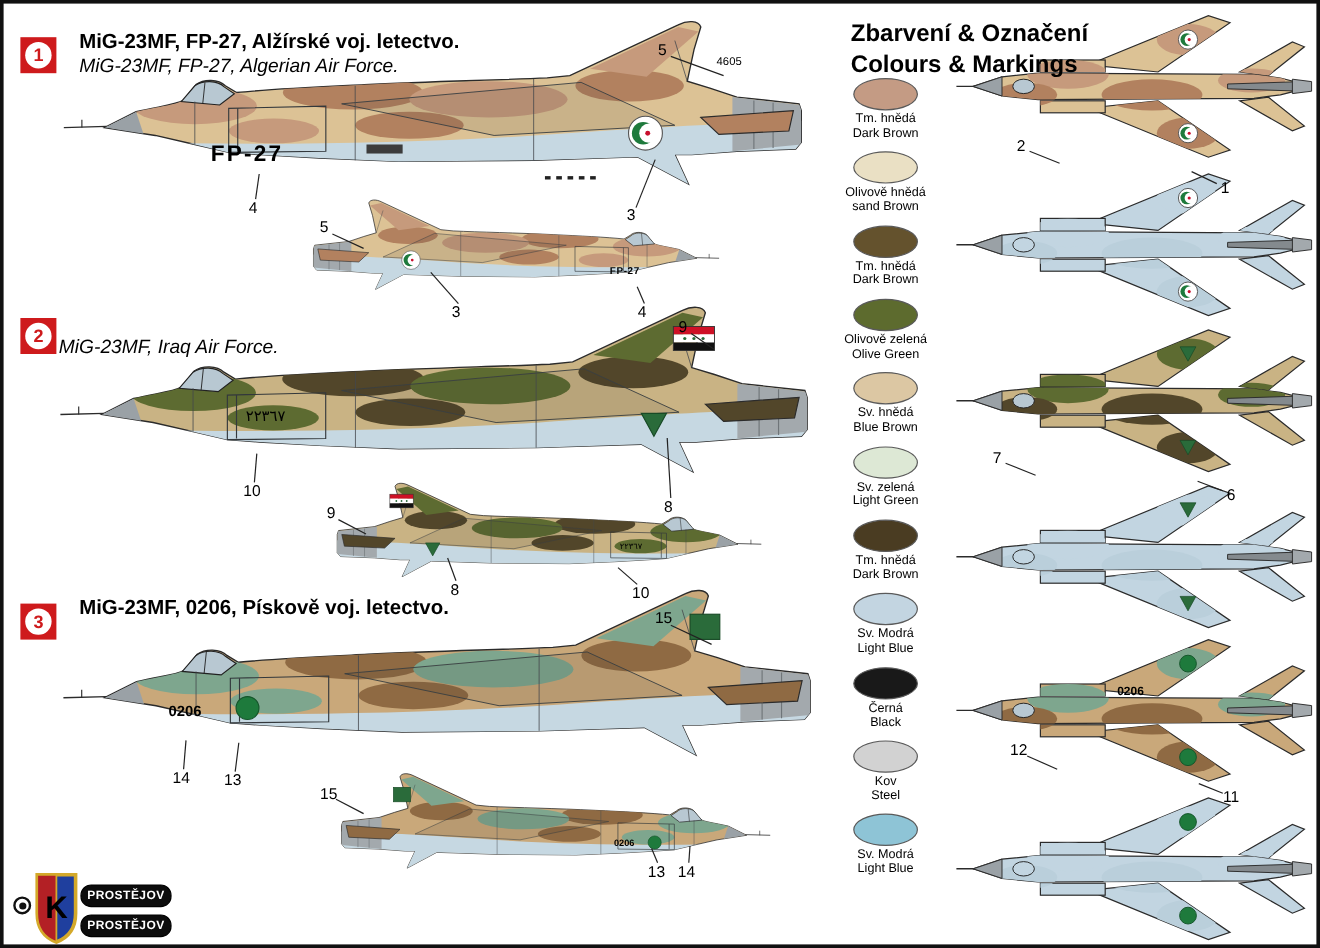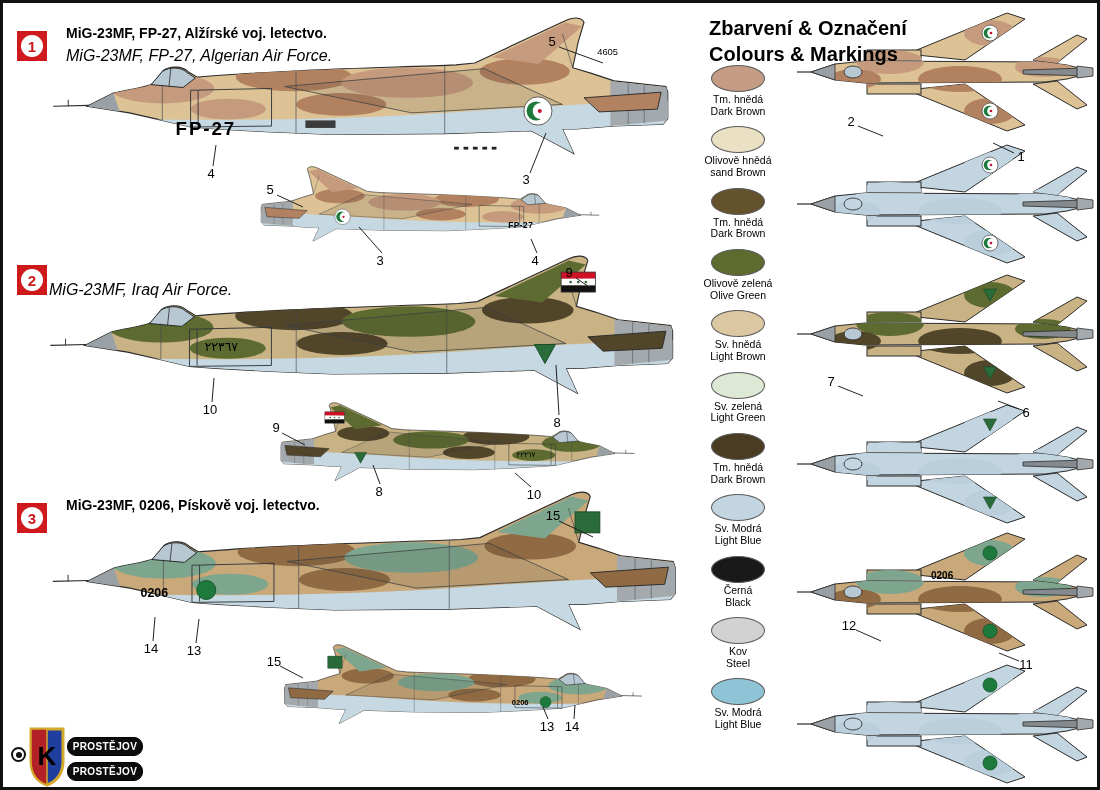--- a/index.html
+++ b/index.html
@@ -7,21 +7,21 @@
   body { font-family:"Liberation Sans","DejaVu Sans",sans-serif; }
   .page { position:relative; width:1100px; height:790px; background:#ffffff;
           border:3px solid #111; overflow:hidden; }
 
   .badge { position:absolute; width:30px; height:30px; background:#ce1a1c;
            display:flex; align-items:center; justify-content:center; }
   .badge .ring { width:22px; height:22px; background:#fff; border-radius:50%;
                  display:flex; align-items:center; justify-content:center;
                  font-weight:bold; font-size:15px; color:#ce1a1c; }
 
-  .title-cz { position:absolute; font-size:14px; font-weight:bold; color:#000; white-space:nowrap; }
+  .title-cz { position:absolute; font-size:17px; font-weight:bold; color:#000; white-space:nowrap; }
   .title-en { position:absolute; font-size:16px; font-style:italic; color:#000; white-space:nowrap; }
 
   .callout { position:absolute; font-size:13px; color:#000; transform:translate(-50%,-50%); }
 
   .legend-title { position:absolute; left:706px; top:12px; width:200px;
                   font-size:20px; font-weight:bold; line-height:1.3; color:#000; z-index:5; }
 
   .swatch-col { position:absolute; left:694px; top:62px; width:82px; height:666px;
                 display:flex; flex-direction:column; justify-content:space-between; z-index:4; }
   .swatch { display:flex; flex-direction:column; align-items:center; }
@@ -345,21 +345,21 @@
       <div class="blob" style="background: rgb(93, 107, 46);"></div>
       <div class="lab">
           <div>Olivově zelená</div>
           <div>Olive Green</div>
         </div>
     </div>
     <div class="swatch">
       <div class="blob" style="background: rgb(220, 199, 163);"></div>
       <div class="lab">
           <div>Sv. hnědá</div>
-          <div>Light Brown</div>
+          <div>Blue Brown</div>
         </div>
     </div>
     <div class="swatch">
       <div class="blob" style="background: rgb(221, 232, 213);"></div>
       <div class="lab">
           <div>Sv. zelená</div>
           <div>Light Green</div>
         </div>
     </div>
     <div class="swatch">

